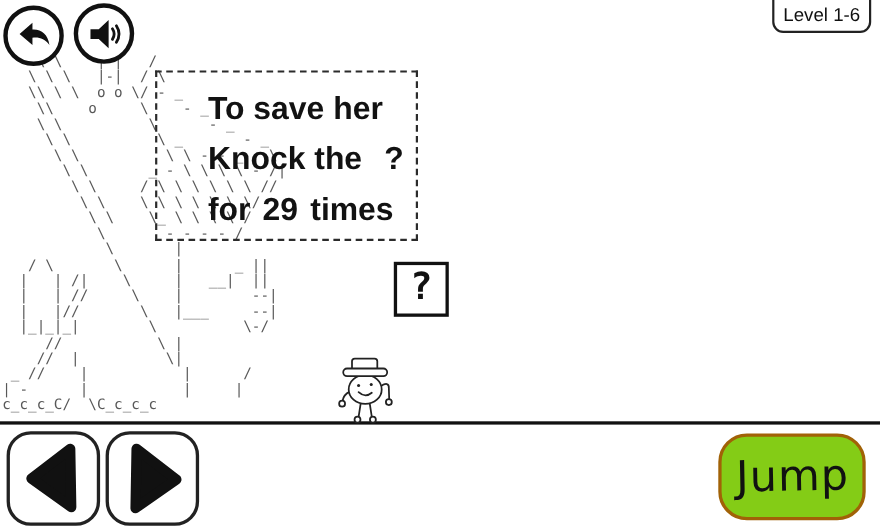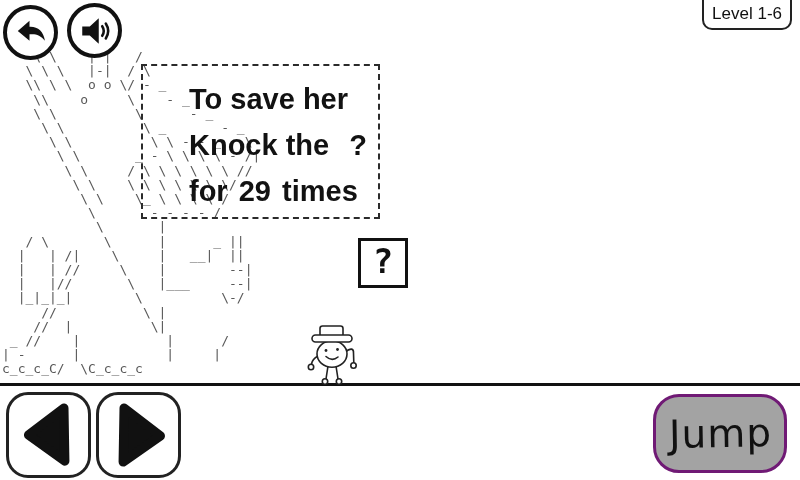--- a/index.html
+++ b/index.html
@@ -62,21 +62,21 @@
   
   .pad-btn{
     position:absolute; top:392px; width:85px; height:86px; background:#fff;
     border:3px solid #222; border-radius:22px; z-index:5; cursor:pointer;
     display:flex; align-items:center; justify-content:center;
   }
   #left-btn{ left:6px; }
   #right-btn{ left:96px; }
   .jump-btn{
     position:absolute; left:653px; top:394px; width:134px; height:79px;
-    background:#a3a3a3; border:3px solid #701a75; border-radius:26px; z-index:5;
+    background:#84cc16; border:3px solid #a16207; border-radius:26px; z-index:5;
     display:flex; align-items:center; justify-content:center; cursor:pointer;
   }
   .jump-btn span{
     font-family:"DejaVu Sans", sans-serif; font-size:39px; color:#111;
     transform:rotate(-1deg); letter-spacing:1px;
   }
 </style>
 </head>
 <body>
 

